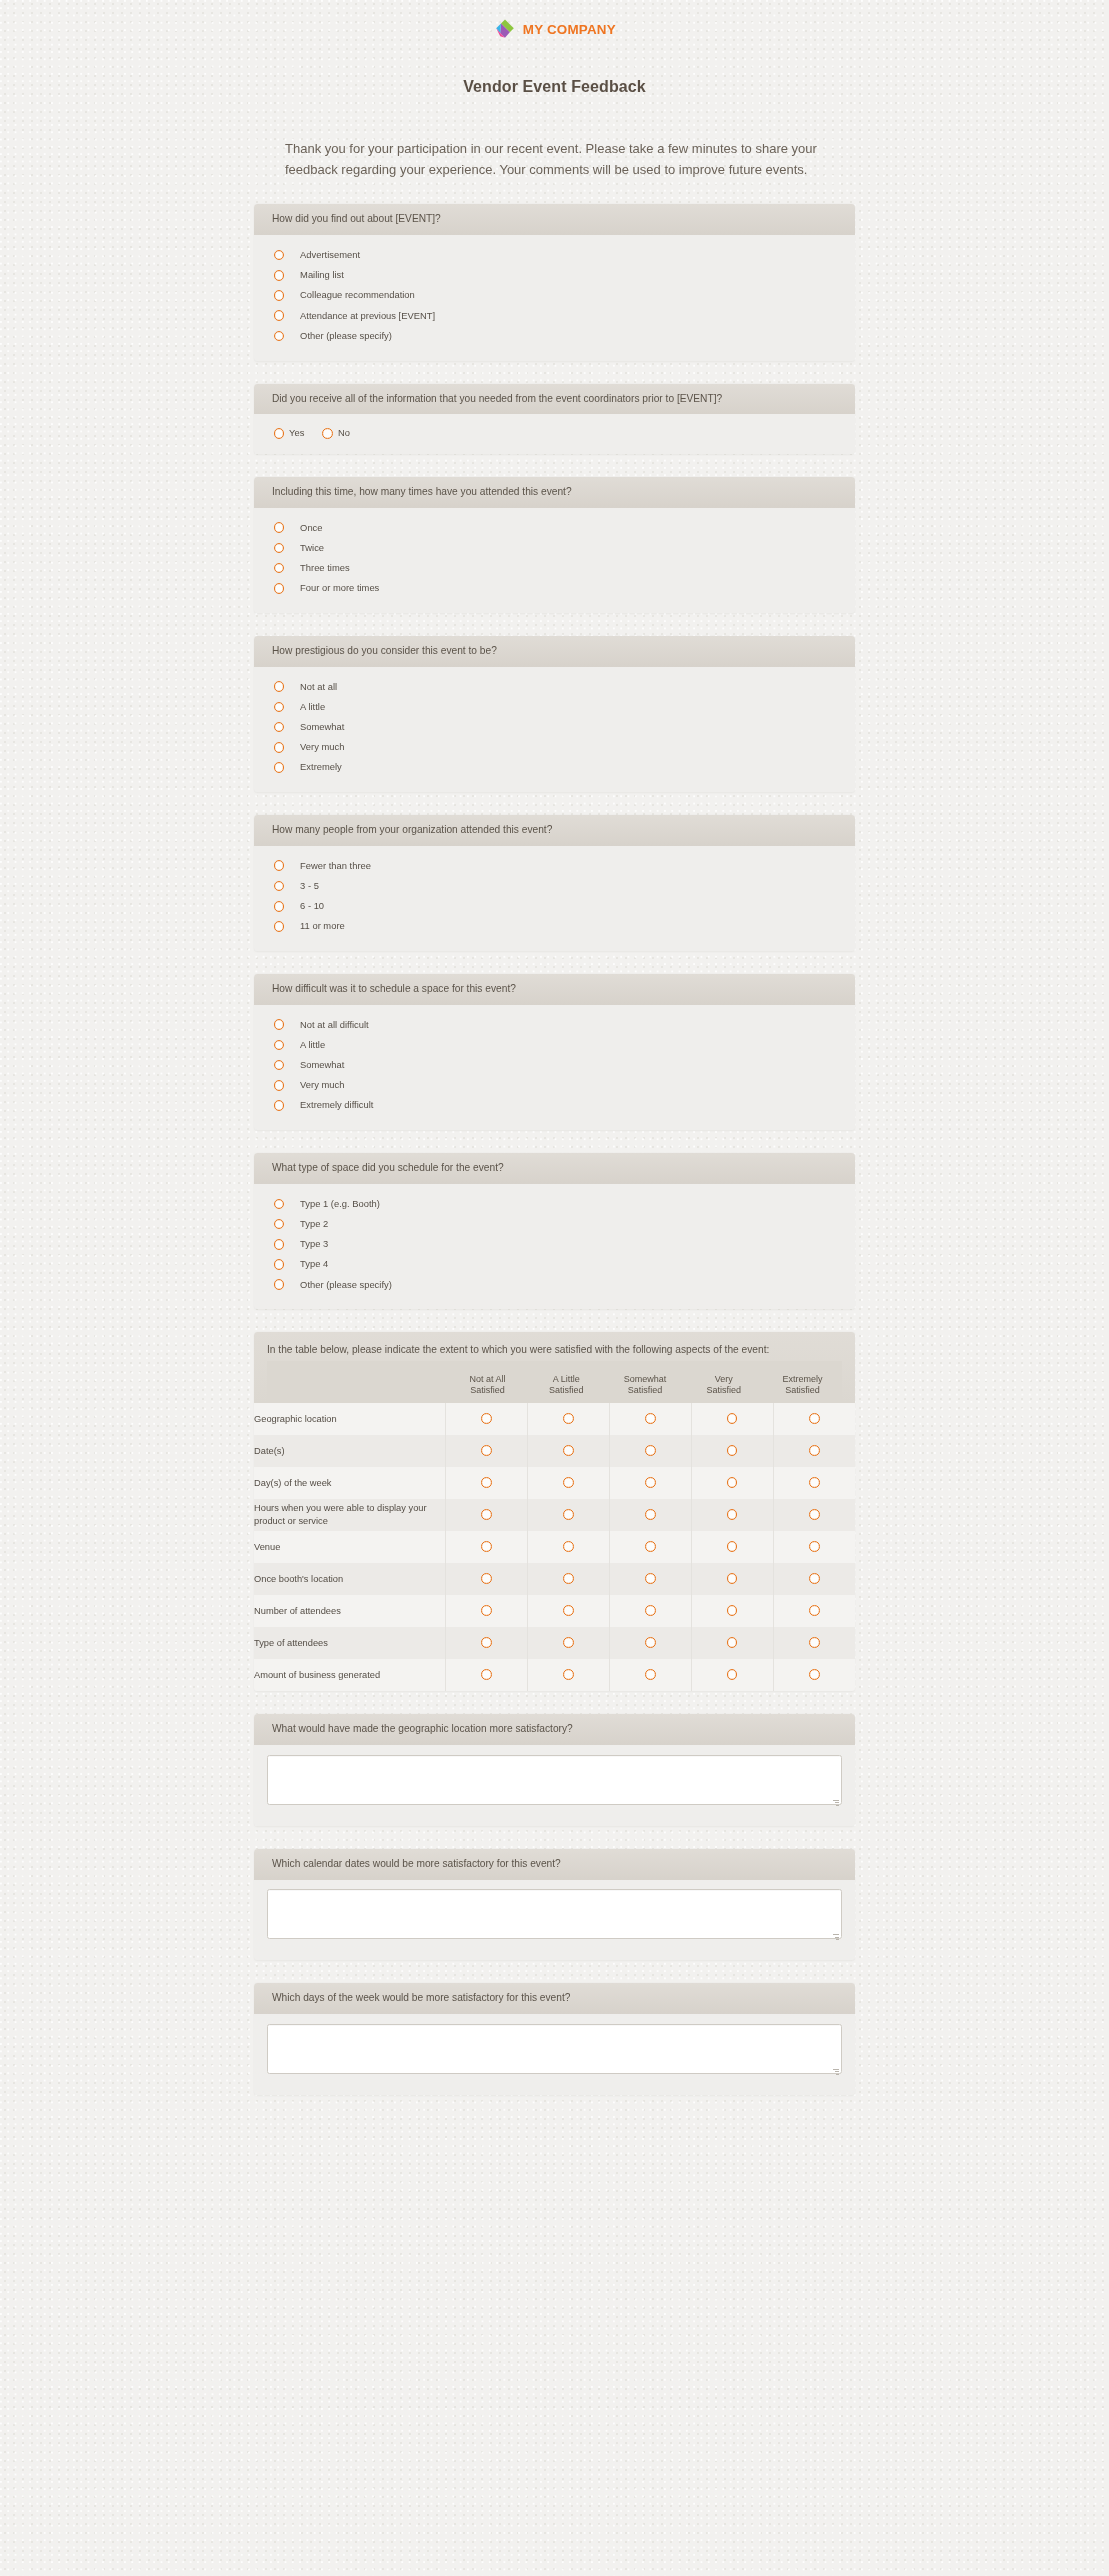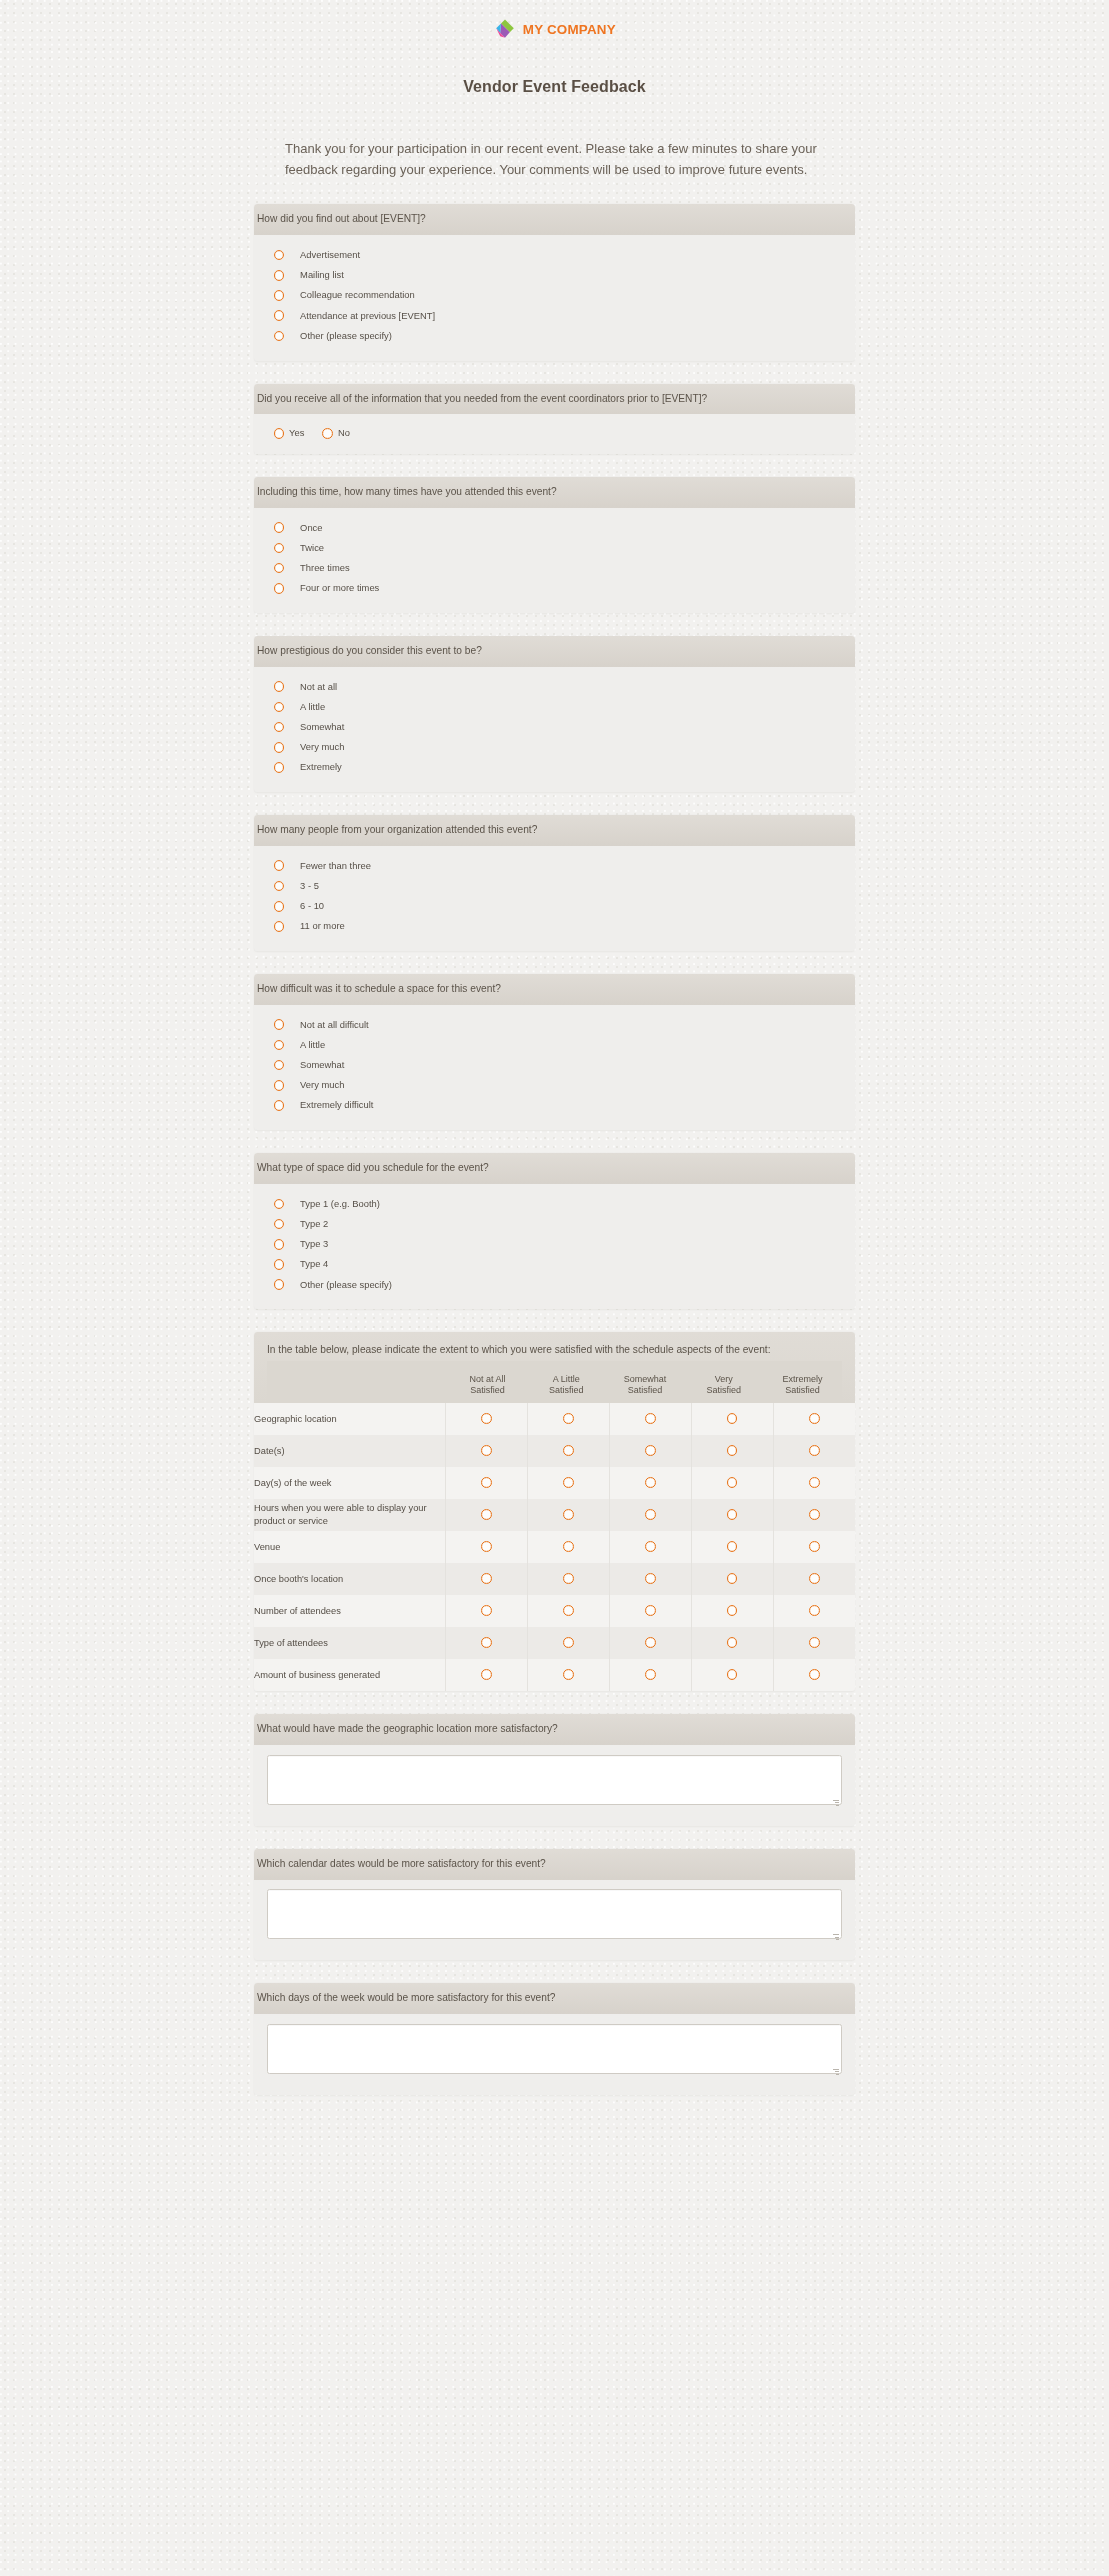--- a/index.html
+++ b/index.html
@@ -41,21 +41,21 @@
   .card {
     background:#efeeec;
     border-radius:3.2px;
     margin-bottom:23px;
     box-shadow:0 0.8px 1.6px rgba(120,110,100,0.08);
     overflow:hidden;
   }
   .card-head {
     background:#dcd8d2;
     background-image:linear-gradient(to bottom,#e0dcd6,#d7d2cb);
-    padding:8px 3px;
+    padding:8px 18px;
     font-size:10.2px;
     line-height:1.45;
     color:#5b5349;
     border-radius:3.2px 3.2px 0 0;
   }
   .card-body { padding:9.7px 13px 14.6px 13px; }
 
   
   .opt { display:flex; align-items:center; gap:16px; padding:4px 0 4px 6.5px; }
   .opt-label { font-size:9.4px; color:#564f47; line-height:1.3; }
@@ -284,21 +284,21 @@
             <label class="opt">
               <span class="radio"></span>
               <span class="opt-label">Other (please specify)</span>
             </label>
           </div>
         </div>
       </div>
 
     <div class="card matrix-card">
       <div class="card-head">
-        <div class="matrix-head-text">In the table below, please indicate the extent to which you were satisfied with the schedule aspects of the event:</div>
+        <div class="matrix-head-text">In the table below, please indicate the extent to which you were satisfied with the following aspects of the event:</div>
         <table class="matrix">
           <thead>
             <tr id="matrix-head-row">
               <th class="row-head-cell" style="width:187px;"></th>
             <th style="width: 80px;">
                   <div>Not at All</div>
                   <div>Satisfied</div>
                 </th>
                 <th style="width: 80px;">
                   <div>A Little</div>

